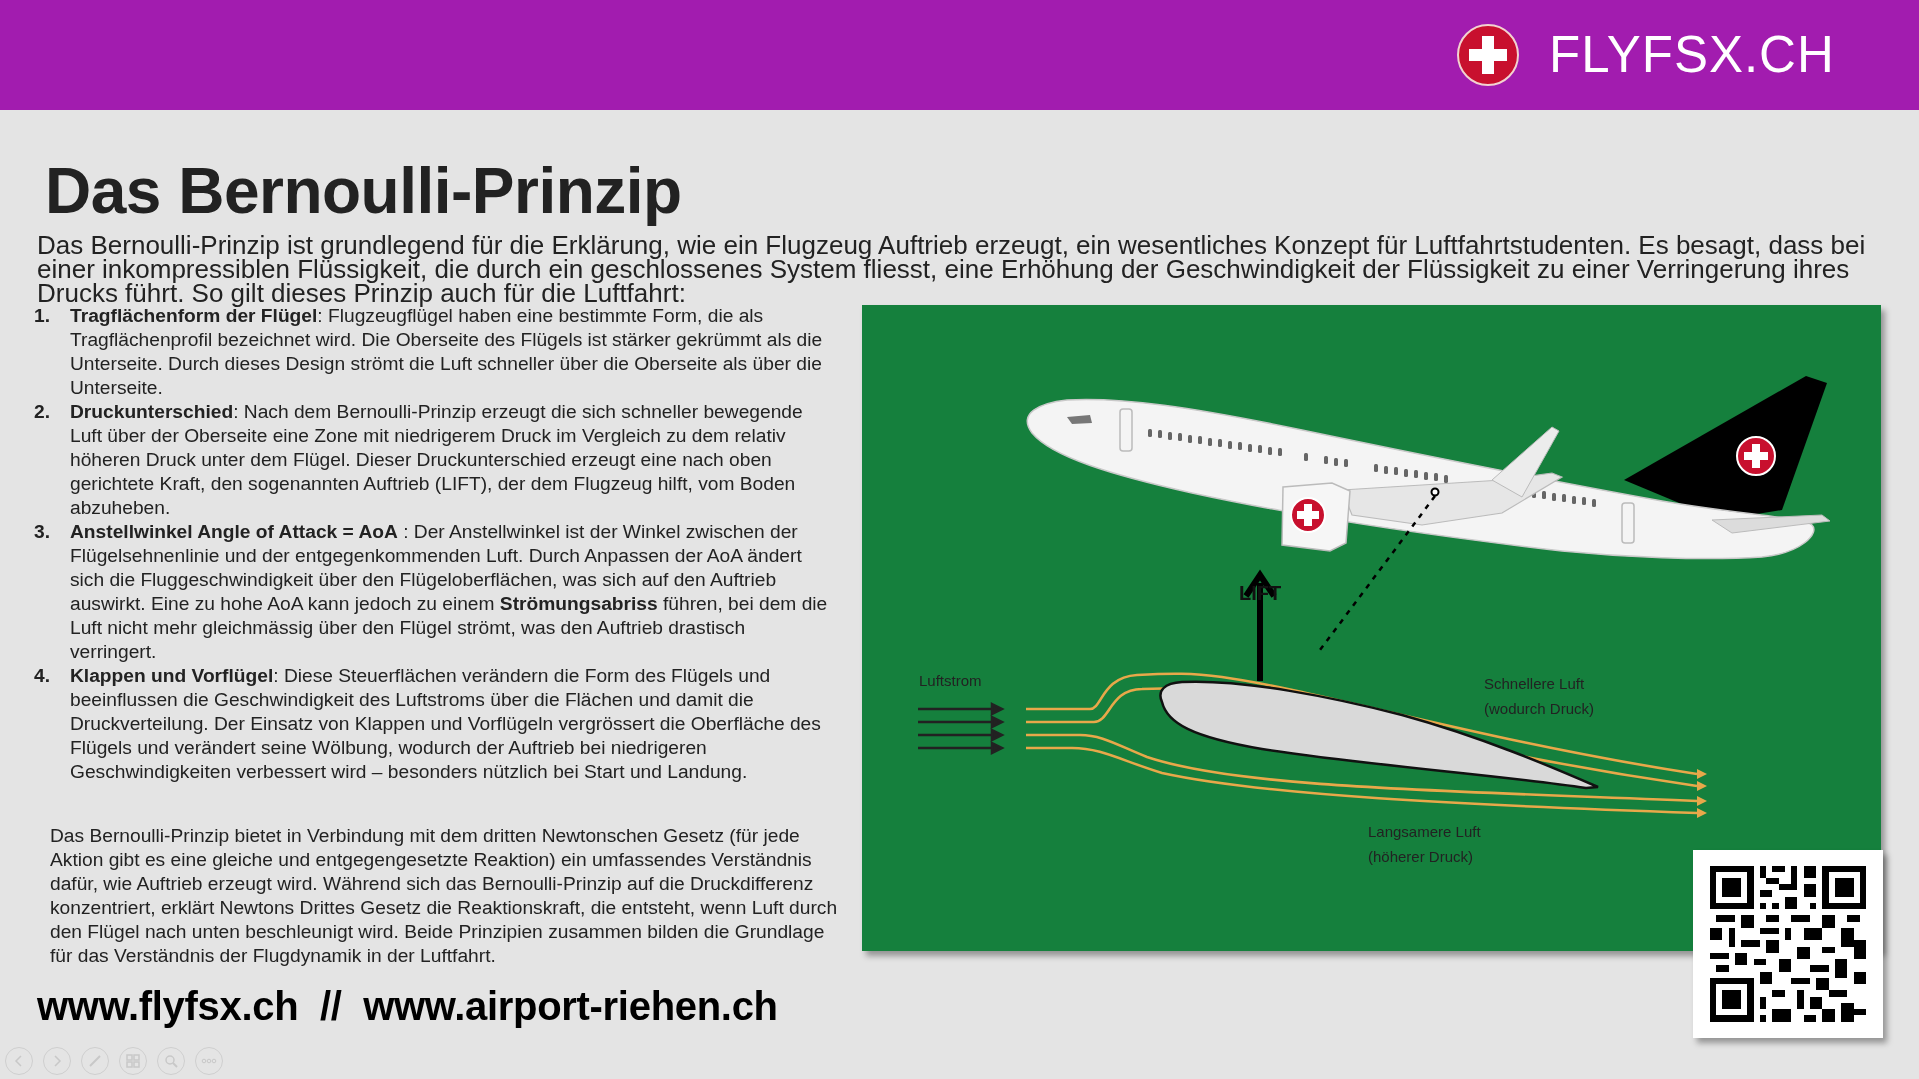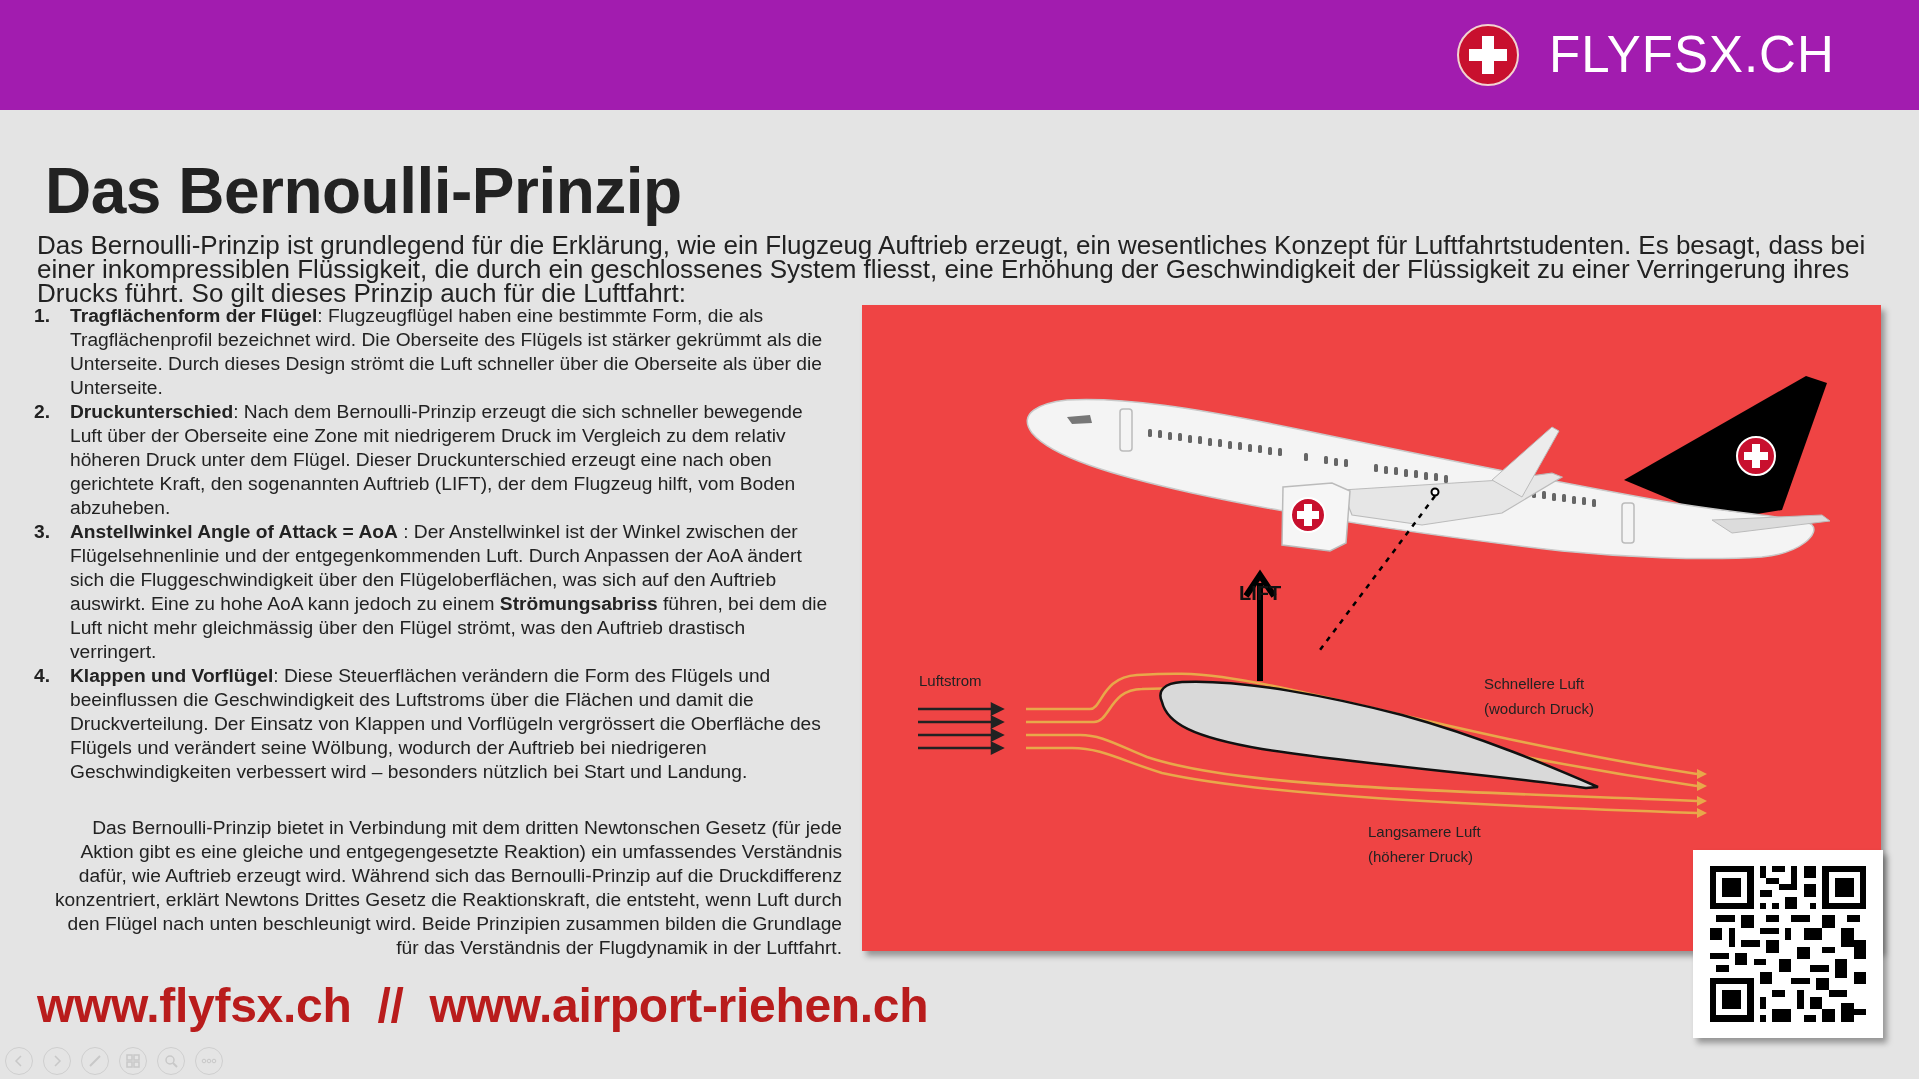--- a/index.html
+++ b/index.html
@@ -26,29 +26,29 @@
     font-size:26px; line-height:24px; color:#222;
   }
   .list {
     position:absolute; left:34px; top:304px; width:800px; margin:0; padding:0; list-style:none;
     font-size:19.2px; line-height:24px; color:#222;
   }
   .list li { position:relative; padding-left:36px; }
   .list .num { position:absolute; left:0; top:0; font-weight:bold; }
   .list b { font-weight:bold; }
   .closing {
-    position:absolute; left:34px; top:808px; width:800px; margin:8px;
-    font-size:19.2px; line-height:24px; color:#222;text-align:right;
+    position:absolute; left:34px; top:808px; width:800px; margin:16px;
+    font-size:19.2px; line-height:24px; color:#222;
   }
   .footer-links {
-    position:absolute; left:37px; top:982px; font-size:48px; font-weight:bold; color:#b91c1c;
+    position:absolute; left:37px; top:982px; font-size:40px; font-weight:bold; color:#000000;
     letter-spacing:-0.3px; white-space:pre; line-height:48px;
   }
   .diagram-panel {
-    position:absolute; left:862px; top:305px; width:1019px; height:646px; background:#ef4444;
+    position:absolute; left:862px; top:305px; width:1019px; height:646px; background:#15803d;
     box-shadow:4px 5px 6px rgba(0,0,0,0.35);
   }
   .diagram-panel svg { position:absolute; left:0; top:0; }
   .diag-label { position:absolute; font-size:15px; color:#222; line-height:25px; white-space:nowrap; }
   .lift-label { position:absolute; font-size:20px; font-weight:bold; color:#111; }
   .qr-panel {
     position:absolute; left:1693px; top:850px; width:190px; height:188px; background:#fff;
     box-shadow:4px 5px 6px rgba(0,0,0,0.35);
   }
   .qr-panel svg { position:absolute; left:17px; top:12px; }

